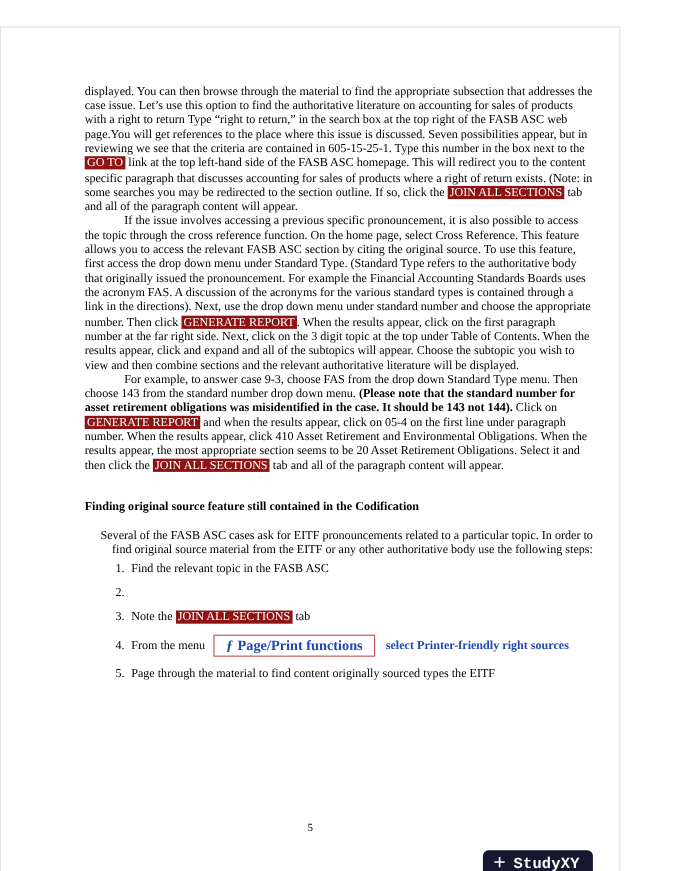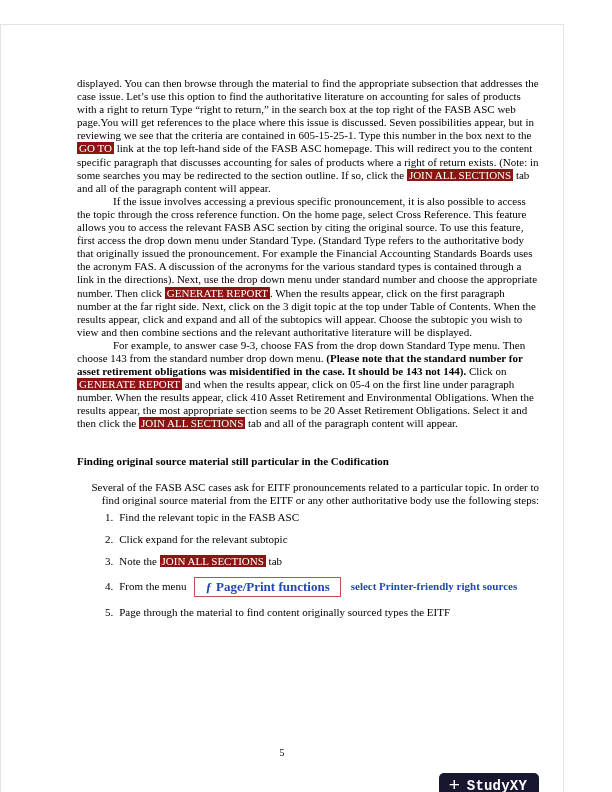--- a/index.html
+++ b/index.html
@@ -92,32 +92,31 @@
 
 <div class="page">
   <div class="content">
 
     <p class="para"><span>displayed. You can then browse through the material to find the appropriate subsection that addresses the case issue. Let’s use this option to find the authoritative literature on accounting for sales of products with a right to return Type “right to return,” in the search box at the top right of the FASB ASC web page.You will get references to the place where this issue is discussed. Seven possibilities appear, but in reviewing we see that the criteria are contained in 605-15-25-1. Type this number in the box next to the </span><span class="hl">GO TO</span><span> link at the top left-hand side of the FASB ASC homepage.  This will redirect you to the content specific paragraph that discusses accounting for sales of products where a right of return exists. (Note: in some searches you may be redirected to the section outline. If so, click the </span><span class="hl">JOIN ALL SECTIONS</span><span> tab and all of the paragraph content will appear.</span></p>
 
     <p class="para indent"><span>If the issue involves accessing a previous specific pronouncement, it is also possible to access the topic through the cross reference function. On the home page, select Cross Reference. This feature allows you to access the relevant FASB ASC section by citing the original source. To use this feature, first access the drop down menu under Standard Type. (Standard Type refers to the authoritative body that originally issued the pronouncement. For example the Financial Accounting Standards Boards uses the acronym FAS. A discussion of the acronyms for the various standard types is contained through a link in the directions). Next, use the drop down menu under standard number and choose the appropriate number.  Then click </span><span class="hl">GENERATE REPORT</span><span>. When the results appear, click on the first paragraph number at the far right side. Next, click on the 3 digit topic at the top under Table of Contents. When the results appear, click and  expand and all of the subtopics will appear. Choose the subtopic you wish to view and then combine sections and the relevant authoritative literature will be displayed.</span></p>
 
     <p class="para indent"><span>For example, to answer case 9-3, choose FAS from the drop down Standard Type menu. Then choose 143 from the standard number drop down menu. </span><span class="bold">(Please note that the standard number for asset retirement obligations was misidentified in the case. It should be 143 not 144).</span><span> Click on </span><span class="hl">GENERATE REPORT</span><span> and when the results appear, click on 05-4 on the first line under paragraph number. When the results appear, click 410 Asset Retirement and Environmental Obligations. When the results appear, the most appropriate section seems to be 20 Asset Retirement Obligations. Select it and then click the </span><span class="hl">JOIN ALL SECTIONS</span><span> tab and all of the paragraph content will appear.</span></p>
 
-    <p class="heading">Finding original source material still particular in the Codification</p>
+    <p class="heading">Finding original source feature still contained in the Codification</p>
 
     <p class="para para4">Several of the FASB ASC cases ask for EITF pronouncements related to a particular topic. In order to find original source material from the EITF or any other authoritative body use the following steps:</p>
 
     <div class="steps">
       <div class="step">
           <span class="num">1.</span>
           <span class="step-line">Find the relevant topic in the FASB ASC</span>
         </div>
       <div class="step">
           <span class="num">2.</span>
-          <span class="step-line">Click expand for the relevant subtopic</span>
         </div>
       <div class="step">
           <span class="num">3.</span>
           <span class="step-line"><span>Note the </span><span class="hl">JOIN ALL SECTIONS</span><span>  tab</span></span>
         </div>
       <div class="step">
           <span class="num">4.</span>
           <span class="step-line"><span>From  the menu</span><span class="menu-box"><span class="fn-icon">ƒ</span><span>Page/Print functions</span></span><span class="blue-bold">select Printer-friendly right sources</span></span>
         </div>
       <div class="step">

